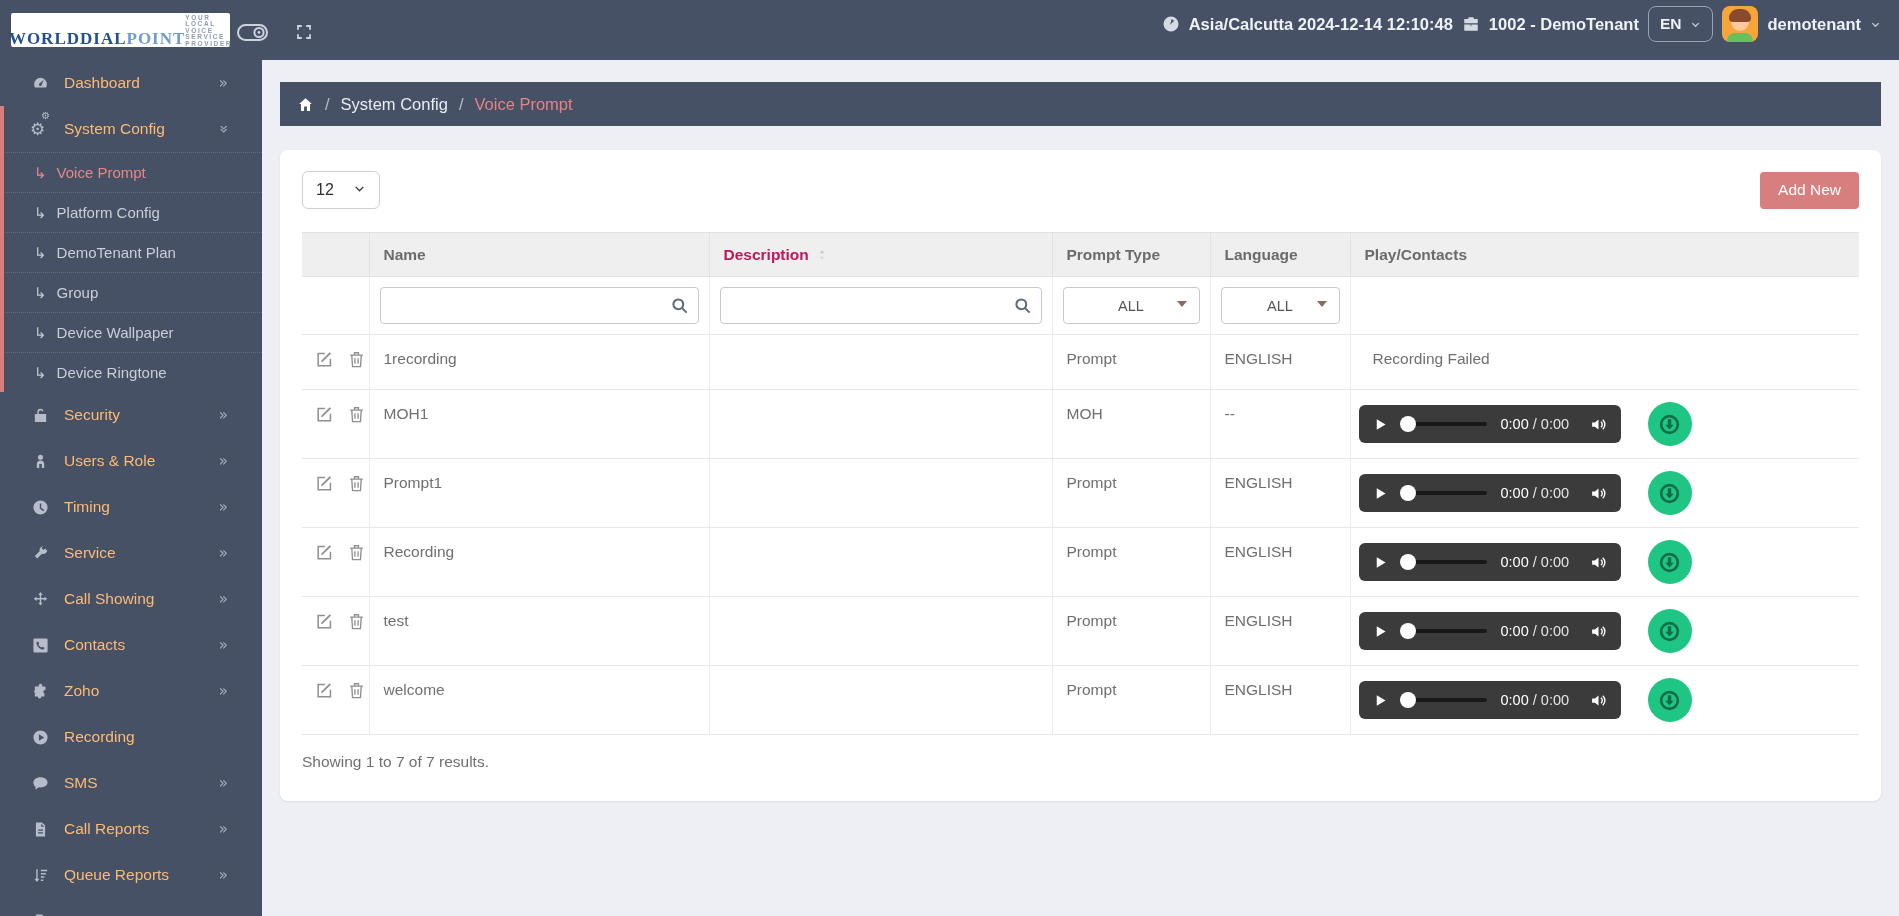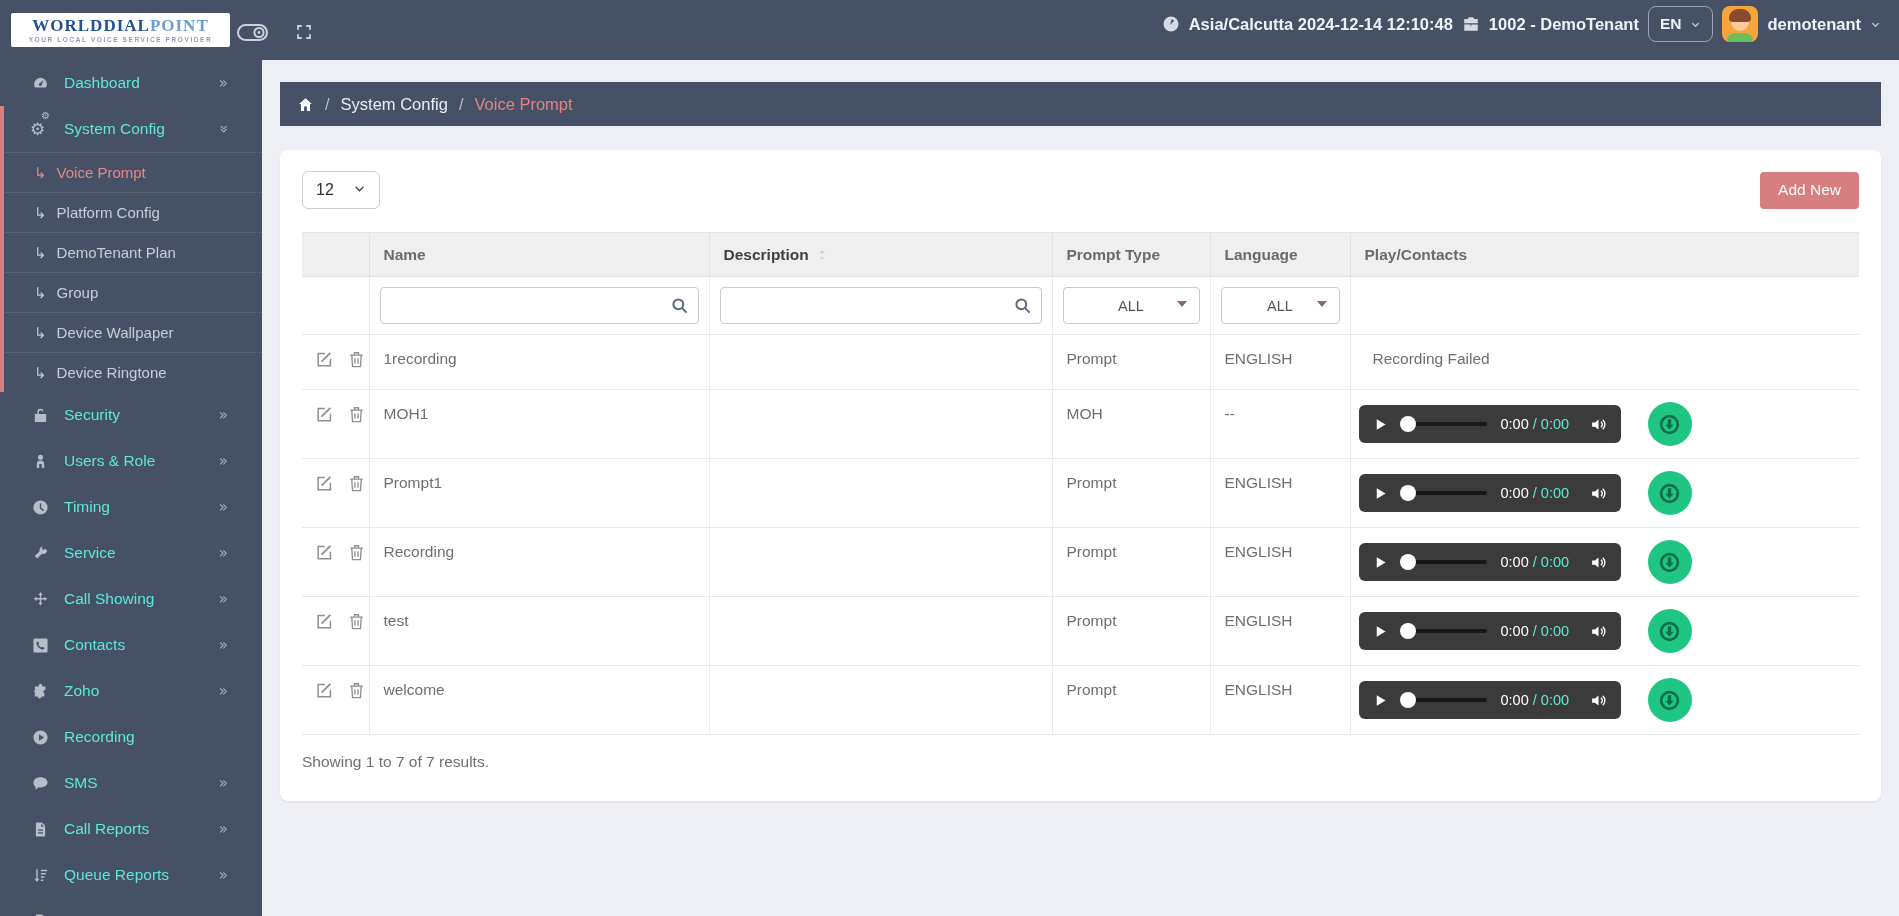--- a/index.html
+++ b/index.html
@@ -2,21 +2,21 @@
 <html><head>
 <meta charset="utf-8">
 <style>
   * { margin:0; padding:0; box-sizing:border-box; }
   html,body { width:1899px; height:916px; overflow:hidden; }
   body { font-family:"Liberation Sans","DejaVu Sans",sans-serif; background:#edeff4; position:relative; color:#6f6f6f; }
 
   
   .topbar { position:absolute; left:0; top:0; width:1899px; height:60px; background:#47526a; background:#465166; z-index:3; }
   .logo-box { position:absolute; left:11px; top:13px; width:219px; height:34px; background:#fff; border-radius:2px;
-              display:flex; flex-direction:column; align-items:center; justify-content:center; line-height:1; }
+              display:flex; flex-direction:row; align-items:flex-end; justify-content:center; line-height:1; }
   .logo-brand { font-family:"Liberation Serif","DejaVu Serif",serif; font-size:17px; letter-spacing:1px; font-weight:bold; }
   .logo-brand .b-left { color:#24508f; }
   .logo-brand .b-right { color:#6f9bd1; }
   .logo-tagline { font-size:6.5px; letter-spacing:1.6px; color:#8d9bb1; margin-top:3px; font-weight:bold; }
   .hdr-icon { color:#cdd3dd; display:inline-flex; align-items:center; justify-content:center; cursor:pointer; }
   .toggle-pos { position:absolute; left:236px; top:21px; width:34px; height:22px; }
   .fullscreen-pos { position:absolute; left:295px; top:23px; width:18px; height:18px; }
   .topbar-right { position:absolute; right:18px; top:0; height:48px; display:flex; align-items:center; gap:9px; }
   .hgroup { display:flex; align-items:center; gap:9px; color:#eef1f6; font-size:16.5px; font-weight:bold; }
   .hgroup .icon svg { display:block; }
@@ -27,21 +27,21 @@
   .avatar .face { position:absolute; left:9px; top:6px; width:18px; height:19px; background:#fcc99d; border-radius:50%; }
   .avatar .shirt { position:absolute; left:5px; bottom:-2px; width:26px; height:11px; background:#69bf5c; border-radius:8px 8px 0 0; }
   .chev-small { display:inline-flex; color:#c4cad5; }
 
   
   .sidebar { position:absolute; left:0; top:0; width:262px; height:916px; background:#465166; z-index:2; overflow:hidden; }
   .menu { list-style:none; margin-top:60px; }
   .mi { height:46px; display:flex; align-items:center; padding-left:29px; cursor:pointer; position:relative; }
   .mi .icon { width:22px; color:#b6bdc9; font-size:17px; display:inline-flex; justify-content:center; font-family:"DejaVu Sans",sans-serif; }
   .mi .icon svg { width:17px; height:17px; display:block; }
-  .mi .lbl { margin-left:13px; color:#5eead4; font-size:15.5px; }
+  .mi .lbl { margin-left:13px; color:#fdba74; font-size:15.5px; }
   .mi .chev { margin-left:auto; margin-right:34px; color:#aab1bd; font-size:15px; font-family:"DejaVu Sans",sans-serif; }
   .mi .chev.open { transform:rotate(90deg); }
   .grp { position:relative; }
   .grp::before { content:""; position:absolute; left:0; top:0; bottom:0; width:4px; background:#d97d7d; }
   .submenu { list-style:none; }
   .smi { height:40px; display:flex; align-items:center; padding-left:34px; cursor:pointer;
          border-top:1px dotted rgba(255,255,255,.16); }
   .smi .sub-arrow { color:#c2c8d1; font-size:15px; font-family:"DejaVu Sans",sans-serif; }
   .smi .lbl { margin-left:10px; color:#c9ced7; font-size:15px; }
   .smi.active .lbl, .smi.active .sub-arrow { color:#e58888; }
@@ -62,21 +62,21 @@
   .pagesize { width:78px; height:38px; border:1px solid #cfcfcf; border-radius:6px; display:flex; align-items:center;
               justify-content:space-between; padding:0 13px; font-size:16px; color:#2e2e2e; cursor:pointer; background:#fff; }
   .pagesize .caret { color:#3c3c3c; }
   .btn-addnew { background:#d77f7f; color:#fff; border:none; border-radius:4px; height:37px; padding:0 18px;
                 font-size:15.5px; font-family:inherit; cursor:pointer; }
 
   table.grid { width:100%; border-collapse:collapse; margin-top:23px; table-layout:fixed; }
   .grid th { background:#efefef; height:44px; text-align:left; padding:0 14px; font-size:15.5px; color:#6b6b6b;
              font-weight:bold; border:1px solid #e2e2e2; border-left:none;margin-top:44px; }
   .grid th:last-child { border-right:none; }
-  .grid th.sorted { color:#404040; }
+  .grid th.sorted { color:#be185d; }
   .sort-ic { display:inline-flex; vertical-align:-2px; margin-left:6px; color:#c3c3c3; }
   .grid td { border-right:1px solid #ebebeb; border-bottom:1px solid #e8e8e8; vertical-align:top;
              font-size:15.5px; color:#6f6f6f; padding:15px 14px 16px; }
   .grid td:last-child { border-right:none; }
   .grid tr.filter td { padding:10px 10px; }
   .fwrap { position:relative; }
   .fwrap input { width:100%; height:37px; border:1px solid #c9c9c9; border-radius:4px; padding:0 34px 0 10px;
                  font-size:15px; color:#444; outline:none; font-family:inherit; }
   .fwrap .icon { position:absolute; right:10px; top:9px; color:#5f6b7a; }
   .fselect { height:37px; border:1px solid #c9c9c9; border-radius:4px; background:#fff; display:flex; align-items:center;
@@ -86,21 +86,21 @@
   .cell-actions { white-space:nowrap; padding-left:13px !important; }
   .act-btn { display:inline-flex; background:none; border:none; color:#8f8f8f; cursor:pointer; padding:0; margin-right:9px; }
   .act-btn svg { width:19px; height:19px; }
   .media-wrap { display:flex; align-items:center; gap:27px; }
   .audio { width:262px; height:38px; background:#3b3b3b; border-radius:6px; display:flex; align-items:center;
            padding:0 14px; color:#fff; }
   .play-btn { background:none; border:none; color:#fff; display:inline-flex; cursor:pointer; padding:0; }
   .track { position:relative; width:84px; height:4px; background:#181818; border-radius:2px; margin-left:15px; cursor:pointer; }
   .knob { position:absolute; left:-3px; top:-6px; width:16px; height:16px; background:#fff; border-radius:50%; }
   .ptime { margin-left:14px; font-size:14.5px; white-space:nowrap; }
-  .ptime .dim { color:#5eead4;margin-top:12px; }
+  .ptime .dim { color:#e5e5e5;margin-top:12px; }
   .vol-btn { background:none; border:none; color:#fff; display:inline-flex; margin-left:auto; cursor:pointer; padding:0; }
   .dl-btn { width:44px; height:44px; border-radius:50%; background:#1fc583; border:none; display:inline-flex;
             align-items:center; justify-content:center; color:rgba(0,0,0,.45); cursor:pointer; flex:none; }
   td.media-cell { padding:12px 0 12px 8px !important; }
   .failed { display:inline-block; padding-left:8px; }
   .tfoot-text { margin-top:18px; font-size:15.5px; color:#6f6f6f; }
 </style>
 </head>
 <body>
 

